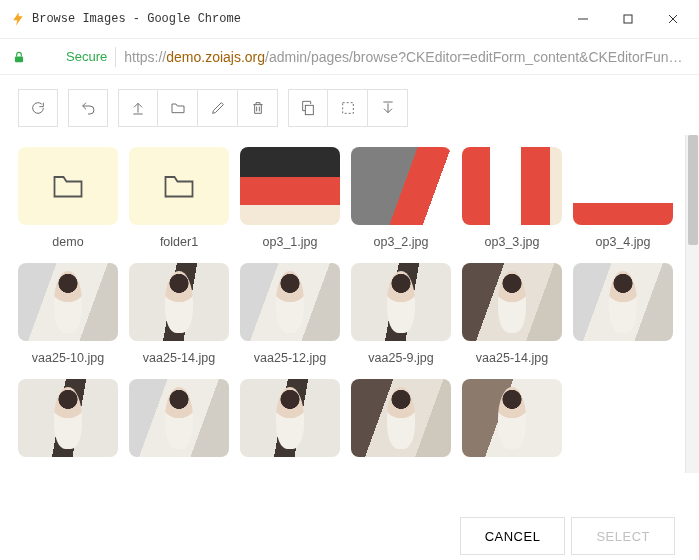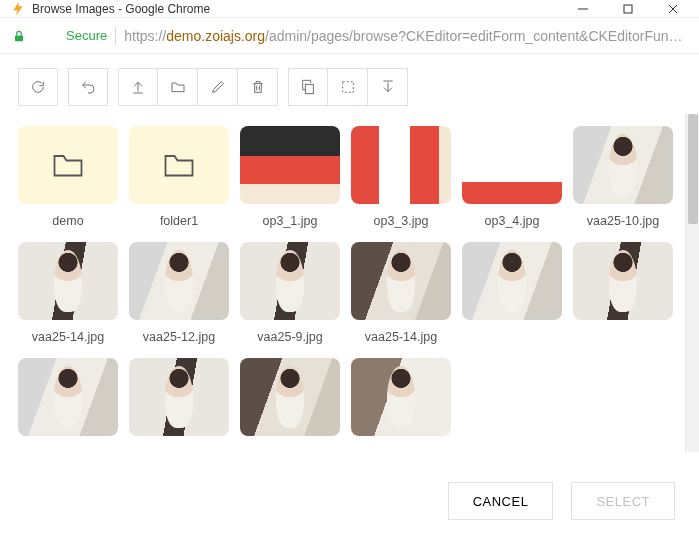--- a/index.html
+++ b/index.html
@@ -1,18 +1,18 @@
 <!DOCTYPE html>
 <html><head>
 <meta charset="utf-8">
 <style>
 * { box-sizing: border-box; margin: 0; padding: 0; }
 body { font-family: -apple-system, "Segoe UI", Arial, sans-serif; font-size: 13px; color: #555; background: #fff; width: 699px; height: 560px; overflow: hidden; }
 
-.titlebar { height: 18px; display: flex; align-items: center; padding: 0 4px; background: #fff; border-bottom: 1px solid #eee; }
+.titlebar { height: 39px; display: flex; align-items: center; padding: 0 4px; background: #fff; border-bottom: 1px solid #eee; font-family: Liberation Mono, monospace; }
 .titlebar .favicon { width: 16px; height: 16px; margin: 0 6px; color: #f5a623; }
 .titlebar .title { flex: 1; font-size: 12px; color: #333; }
 .win-controls { display: flex; }
 .win-btn { width: 45px; height: 30px; display: flex; align-items: center; justify-content: center; font-size: 14px; color: #555; background: transparent; border: none; }
 .win-btn svg { width: 10px; height: 10px; }
 
 .addrbar { height: 36px; display: flex; align-items: center; padding: 0 12px; gap: 8px; border-bottom: 1px solid #eee; }
 .lock { width: 14px; height: 14px; color: #2eac4a; }
 .secure { color: #2eac4a; font-size: 13px; margin-left: 32px; }
 .divider { width: 1px; height: 20px; background: #ddd; }
@@ -41,21 +41,21 @@
 .thumb.img.w2 { background: linear-gradient(100deg,#e9e6df 0 42%, #403632 42% 60%, #e9e6df 60%); }
 .thumb.img.w3 { background: linear-gradient(110deg,#5d4f47 0 33%, #e6e0d6 33% 72%, #cfc8bc 72%); }
 .thumb.img.w4 { background: linear-gradient(110deg,#8c7a6d 0 40%, #efece6 40%); }
 .thumb.img::after{content:"";position:absolute;left:36%;top:10%;width:28%;height:80%;border-radius:50% 50% 40% 40%;background:radial-gradient(circle at 50% 20%, #3a2c28 0 18%, #e8d4c2 19% 36%, #f3f0ea 37% 100%);}
 .thumb.img.p0::after,.thumb.img.p1::after,.thumb.img.p2::after,.thumb.img.p3::after{display:none;}
 .label { margin-top: 10px; font-size: 12.5px; color: #555; text-align: center; white-space: nowrap; overflow: hidden; text-overflow: ellipsis; max-width: 100px; }
 
 .scrollbar { position: absolute; right: 0; top: 0; width: 14px; height: 100%; background: #f3f3f3; border-left: 1px solid #e7e7e7; }
 .scrollbar .sthumb { position: absolute; left: 2px; top: 0; width: 10px; height: 110px; background: #c7c7c7; border-radius: 2px; }
 
-.actions { position: absolute; right: 24px; bottom: 28px; display: flex; gap: 18px; }
+.actions { position: absolute; right: 24px; bottom: 14px; display: flex; gap: 6px; }
 .act-btn { height: 38px; padding: 0 24px; border: 1px solid #e1e1e1; background: #fff; font-size: 13px; letter-spacing: .5px; }
 .act-btn.disabled { color: #c1c1c1; }
 </style>
 </head>
 <body>
 
 <div class="titlebar">
   <span class="favicon">
     <svg viewBox="0 0 24 24">
         <path d="M13 2 L5 14 h6 l-2 8 10-14 h-6 z" fill="#f5a623"></path>
@@ -170,20 +170,24 @@
               <path d="M3 6 h6 l2 3 h10 v10 H3 z"></path>
             </svg>
           </div>
           <div class="label">folder1</div>
         </div>
         <div class="cell">
           <div class="thumb img p0"></div>
           <div class="label">op3_1.jpg</div>
         </div>
         <div class="cell">
+          <div class="thumb img p1"></div>
+          <div class="label">op3_2.jpg</div>
+        </div>
+        <div class="cell">
           <div class="thumb img p2"></div>
           <div class="label">op3_3.jpg</div>
         </div>
         <div class="cell">
           <div class="thumb img p3"></div>
           <div class="label">op3_4.jpg</div>
         </div>
         <div class="cell">
           <div class="thumb img w"></div>
           <div class="label">vaa25-10.jpg</div>

